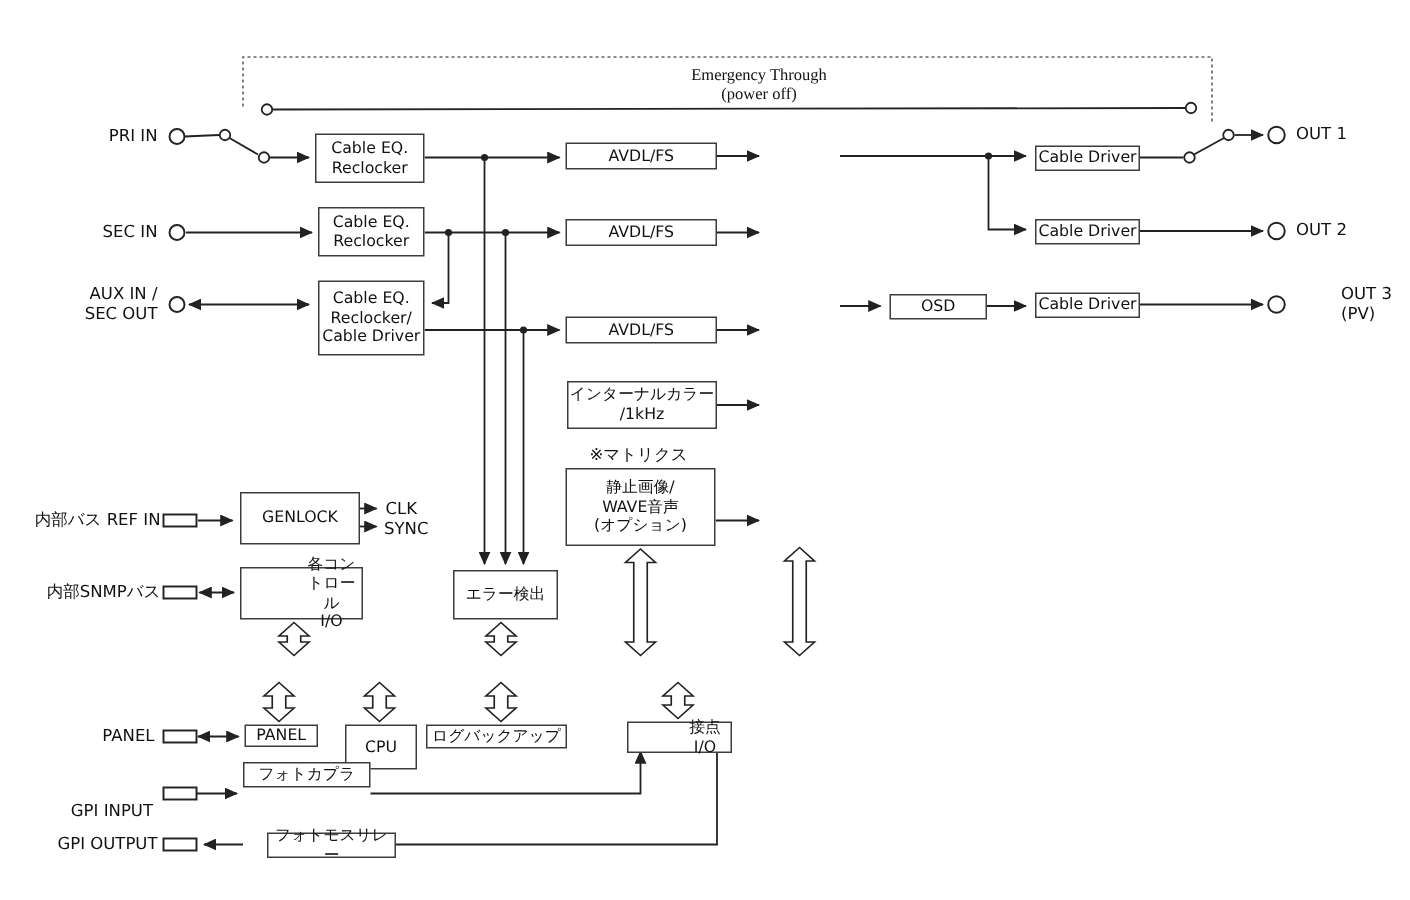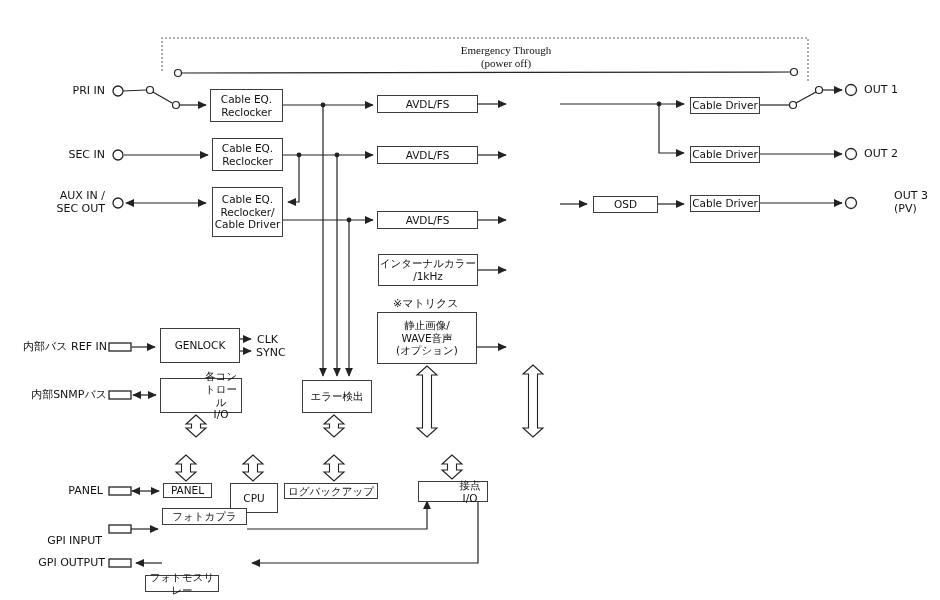--- a/index.html
+++ b/index.html
@@ -146,21 +146,21 @@
   <div class="box" style="left:690px;top:195px;width:70px;height:17px;">Cable Driver</div>
   <div class="box" style="left:160px;top:328px;width:80px;height:35px;">GENLOCK</div>
   <div class="box" style="left:160px;top:378px;width:82px;height:35px;padding-left:40px;">各コントロール
 I/O</div>
   <div class="box" style="left:302px;top:380px;width:70px;height:33px;">エラー検出</div>
   <div class="box" style="left:163px;top:483px;width:49px;height:15px;">PANEL</div>
   <div class="box" style="left:230px;top:483px;width:48px;height:30px;">CPU</div>
   <div class="box" style="left:284px;top:483px;width:94px;height:16px;">ログバックアップ</div>
   <div class="box" style="left:418px;top:481px;width:70px;height:21px;padding-left:34px;">接点 I/O</div>
   <div class="box" style="left:162px;top:508px;width:85px;height:17px;">フォトカプラ</div>
-  <div class="box" style="left:145px;top:555px;width:74px;height:17px;margin-top:20px;">フォトモスリレー</div>
+  <div class="box" style="left:178px;top:555px;width:86px;height:17px;">フォトモスリレー</div>
 
   <div class="lbl c" style="left:410px;top:44px;width:192px;font-family:Liberation Serif, serif;">Emergency Through
 (power off)</div>
   <div class="lbl vc r" style="right:835px;top:91px;">PRI IN</div>
   <div class="lbl vc r" style="right:835px;top:155px;">SEC IN</div>
   <div class="lbl vc r" style="right:835px;top:203px;">AUX IN /
 SEC OUT</div>
   <div class="lbl vc r" style="right:833px;top:347px;">内部バス REF IN</div>
   <div class="lbl vc r" style="right:833px;top:395px;">内部SNMPバス</div>
   <div class="lbl vc r" style="right:837px;top:491px;">PANEL</div>

